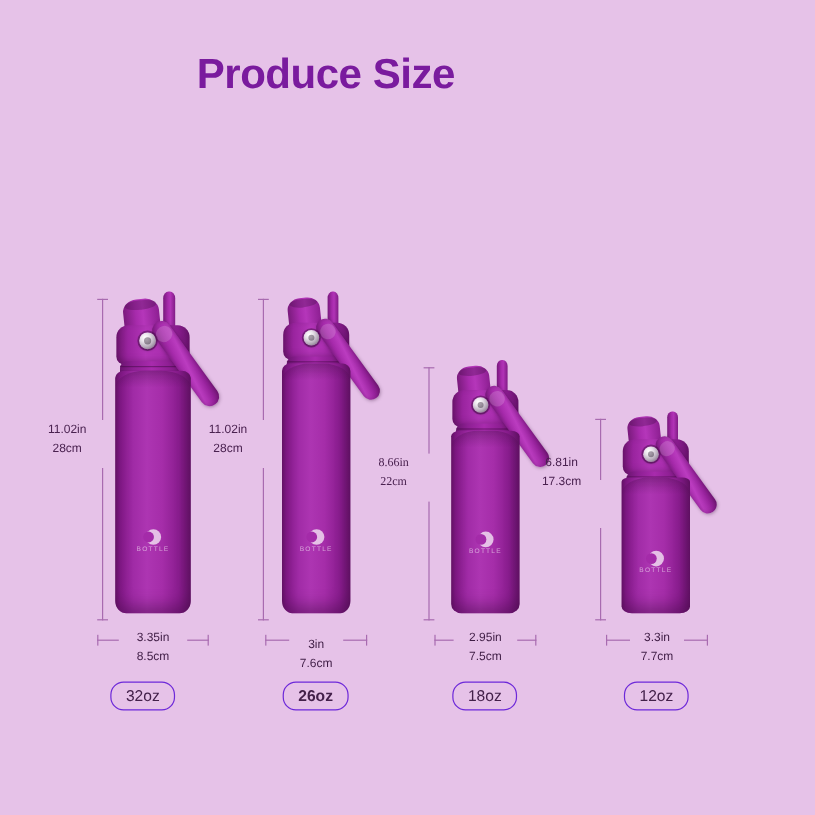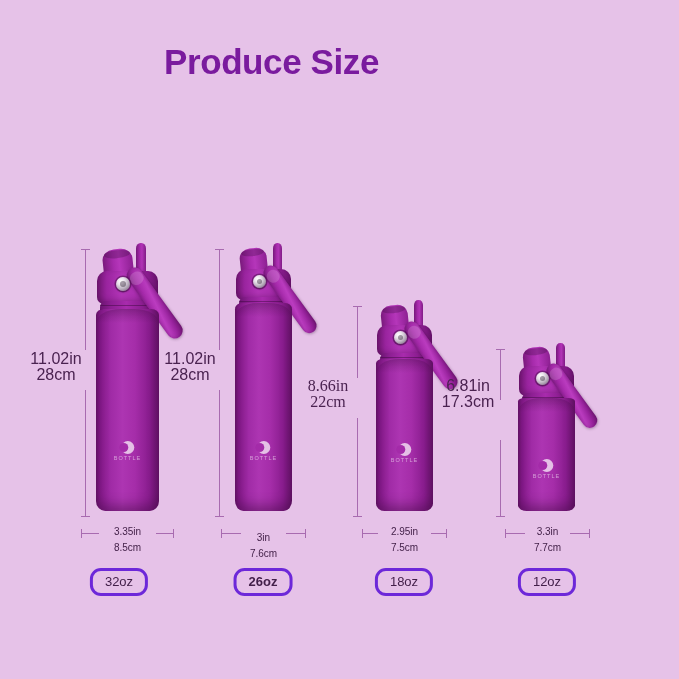--- a/index.html
+++ b/index.html
@@ -222,21 +222,21 @@
   .dim-v .mask {
     position: absolute;
     left: -1px;
     width: 3px;
     background: #e6c2e8;
   }
 
   .dim-v-label {
     position: absolute;
     text-align: center;
-    font-size: 16px;
+    font-size: 10px;
     line-height: 16px;
     color: #4a2250;
     white-space: nowrap;
   }
 
   .dim-h {
     position: absolute;
     height: 1px;
   }
   .dim-h .seg {
@@ -262,21 +262,21 @@
     line-height: 16px;
     color: #3f1d45;
     white-space: nowrap;
   }
 
   
   .badge {
     position: absolute;
     transform: translateX(-50%);
     padding: 3px 12px 4px;
-    border: 3px solid #6d28d9;
+    border: 1px solid #6d28d9;
     border-radius: 11px;
     font-size: 13px;
     line-height: 15px;
     color: #43204a;
     background: transparent;
     white-space: nowrap;
   }
 </style>
 </head>
 <body>

